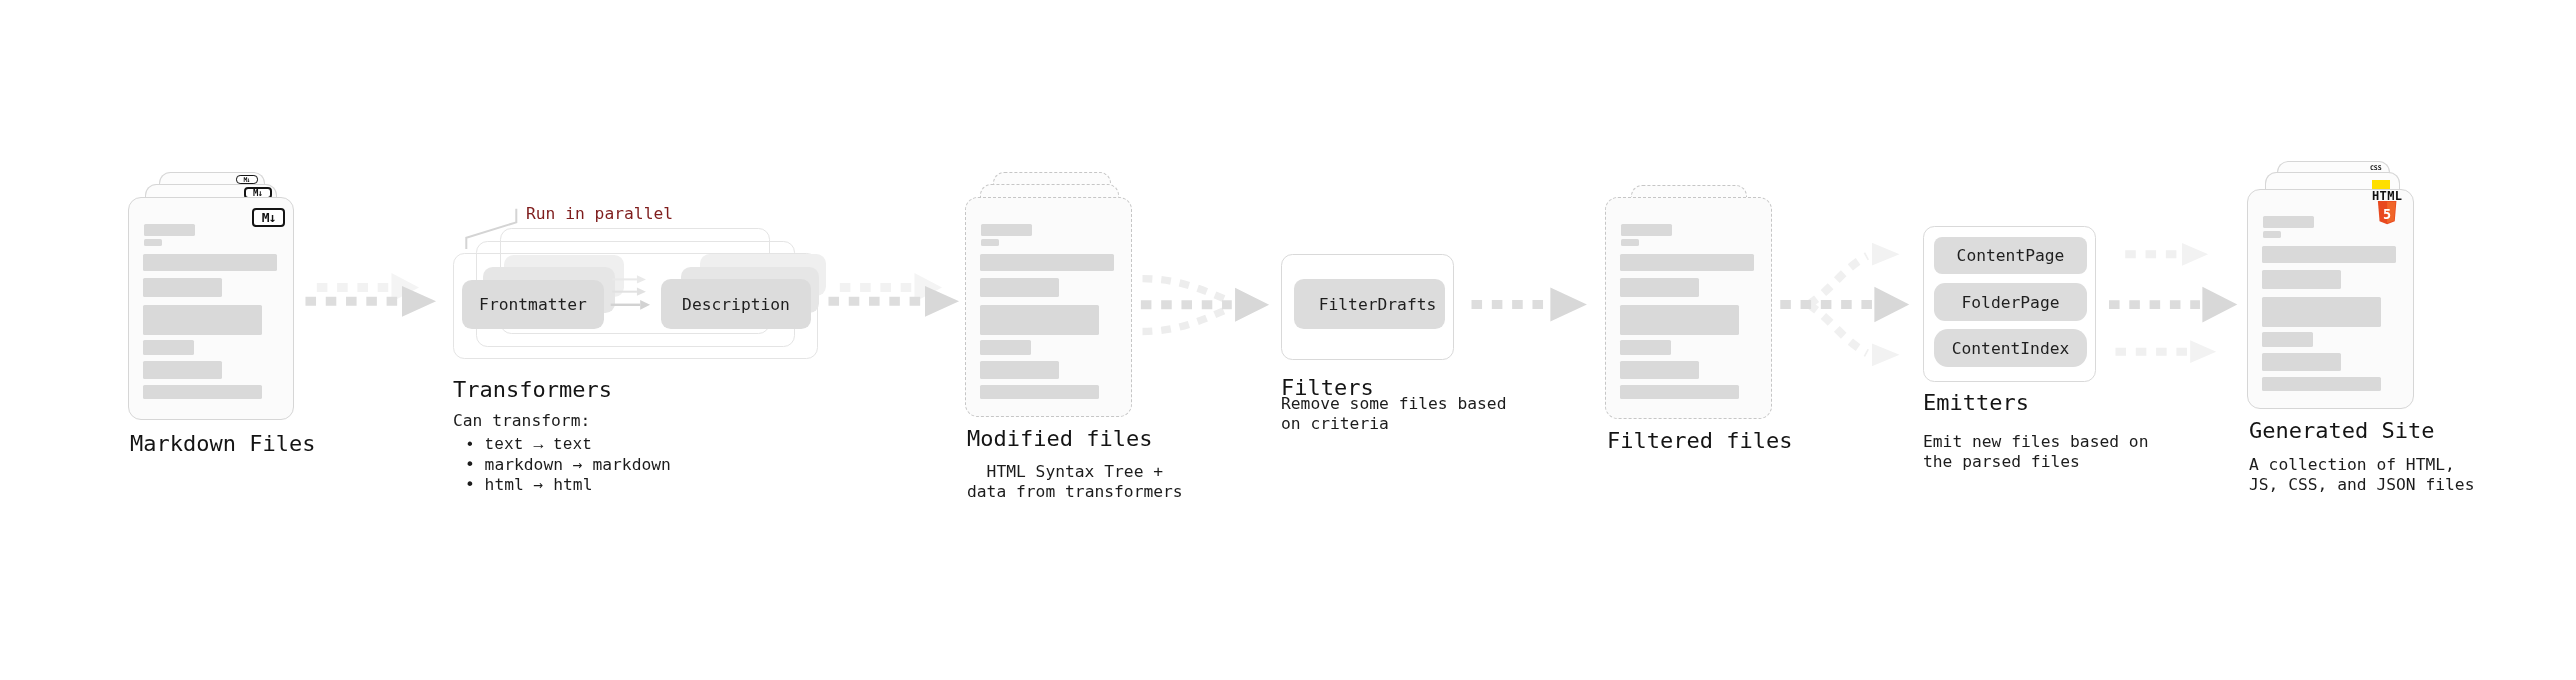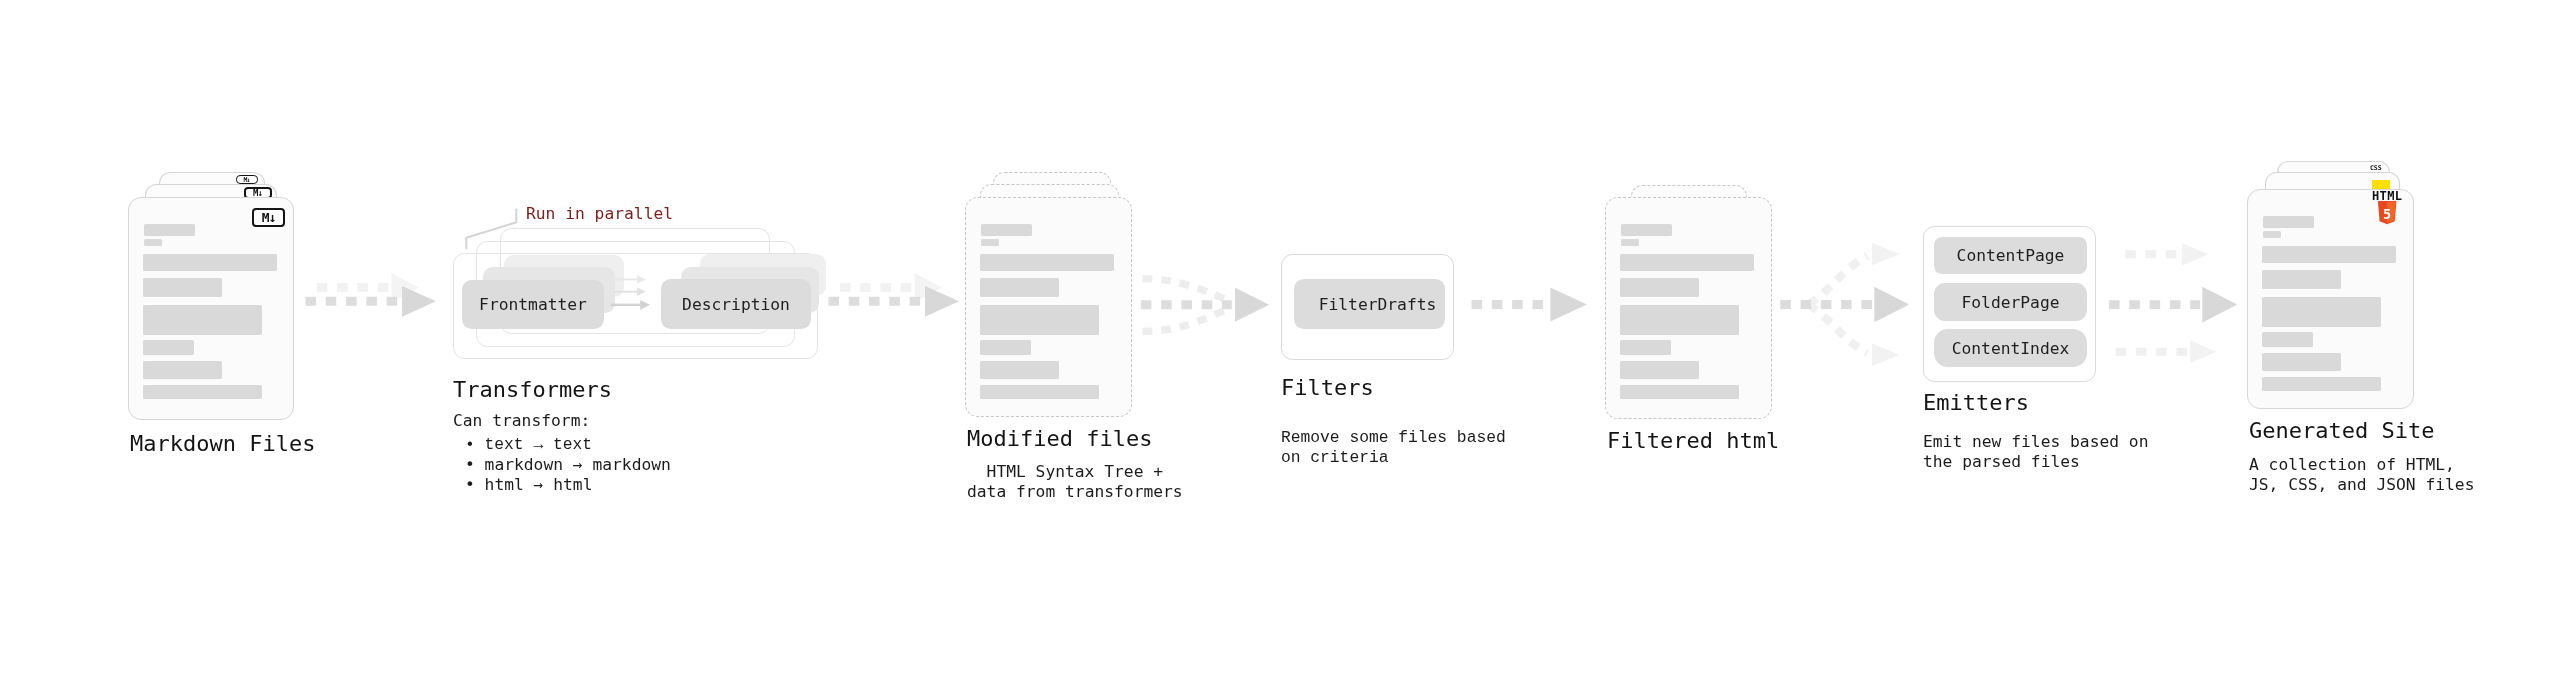--- a/index.html
+++ b/index.html
@@ -130,42 +130,42 @@
     <path d="M 8 13 C 55 13 85 28 114 40" stroke="#ededed" stroke-width="9" stroke-dasharray="12 11" fill="none"></path>
     <path d="M 8 78 C 55 78 85 62 114 50" stroke="#ededed" stroke-width="9" stroke-dasharray="12 11" fill="none"></path>
     <line x1="6" y1="45" x2="118" y2="45" stroke="#dddddd" stroke-width="11" stroke-dasharray="13 12"></line>
     <polygon points="122,24 164,45 122,66" fill="#d8d8d8"></polygon>
   </svg>
 
   <div>
     <div class="panel" style="left:1281px;top:254px;width:173px;height:106px;"></div>
     <div class="pill" style="left:1294px;top:279px;width:151px;height:50px;padding-left:16px;">FilterDrafts</div>
     <div class="node-label" style="left:1281px;top:376px;">Filters</div>
-    <div class="sub" style="left:1281px;top:428px;font-family:Liberation Mono, monospace;">Remove some files based
+    <div class="sub" style="left:1281px;top:394px;">Remove some files based
 on criteria</div>
   </div>
 
   <svg style="left:1465px;top:276px;" width="126" height="57" viewBox="0 0 155 70">
     <line x1="8" y1="35" x2="102" y2="35" stroke="#dddddd" stroke-width="11" stroke-dasharray="13 12"></line>
     <polygon points="105,14 150,35 105,56" fill="#d8d8d8"></polygon>
   </svg>
 
   <div>
     <div class="file-card dashed back" style="left:1631px;top:185px;width:116px;height:37px;"></div>
     <div class="file-card dashed" style="left:1605px;top:197px;width:167px;height:222px;">
         <div class="bar" style="left: 15.4px; top: 26px; width: 51px; height: 12.2px;"></div>
         <div class="bar" style="left: 15.4px; top: 41px; width: 18px; height: 6.5px;"></div>
         <div class="bar" style="left: 14px; top: 56px; width: 134px; height: 17px;"></div>
         <div class="bar" style="left: 14px; top: 80px; width: 79px; height: 18.7px;"></div>
         <div class="bar" style="left: 14px; top: 107px; width: 119px; height: 30px;"></div>
         <div class="bar" style="left: 14px; top: 142px; width: 51px; height: 15.4px;"></div>
         <div class="bar" style="left: 14px; top: 163px; width: 79px; height: 18px;"></div>
         <div class="bar" style="left: 14px; top: 187px; width: 119px; height: 14px;"></div>
       </div>
-    <div class="node-label" style="left:1607px;top:429px;">Filtered html</div>
+    <div class="node-label" style="left:1607px;top:429px;">Filtered files</div>
   </div>
 
   <svg style="left:1776px;top:238px;" width="140" height="133" viewBox="0 0 172 164">
     <path d="M 40 82 C 70 62 82 38 112 22" stroke="#f0f0f0" stroke-width="10" stroke-dasharray="12 11" fill="none"></path>
     <polygon points="118,6 152,20 118,34" fill="#f2f2f2"></polygon>
     <path d="M 40 82 C 70 102 82 126 112 142" stroke="#f0f0f0" stroke-width="10" stroke-dasharray="12 11" fill="none"></path>
     <polygon points="118,130 152,144 118,158" fill="#f2f2f2"></polygon>
     <line x1="5" y1="82" x2="118" y2="82" stroke="#dcdcdc" stroke-width="11" stroke-dasharray="13 12"></line>
     <polygon points="121,60 164,82 121,104" fill="#d8d8d8"></polygon>
   </svg>

